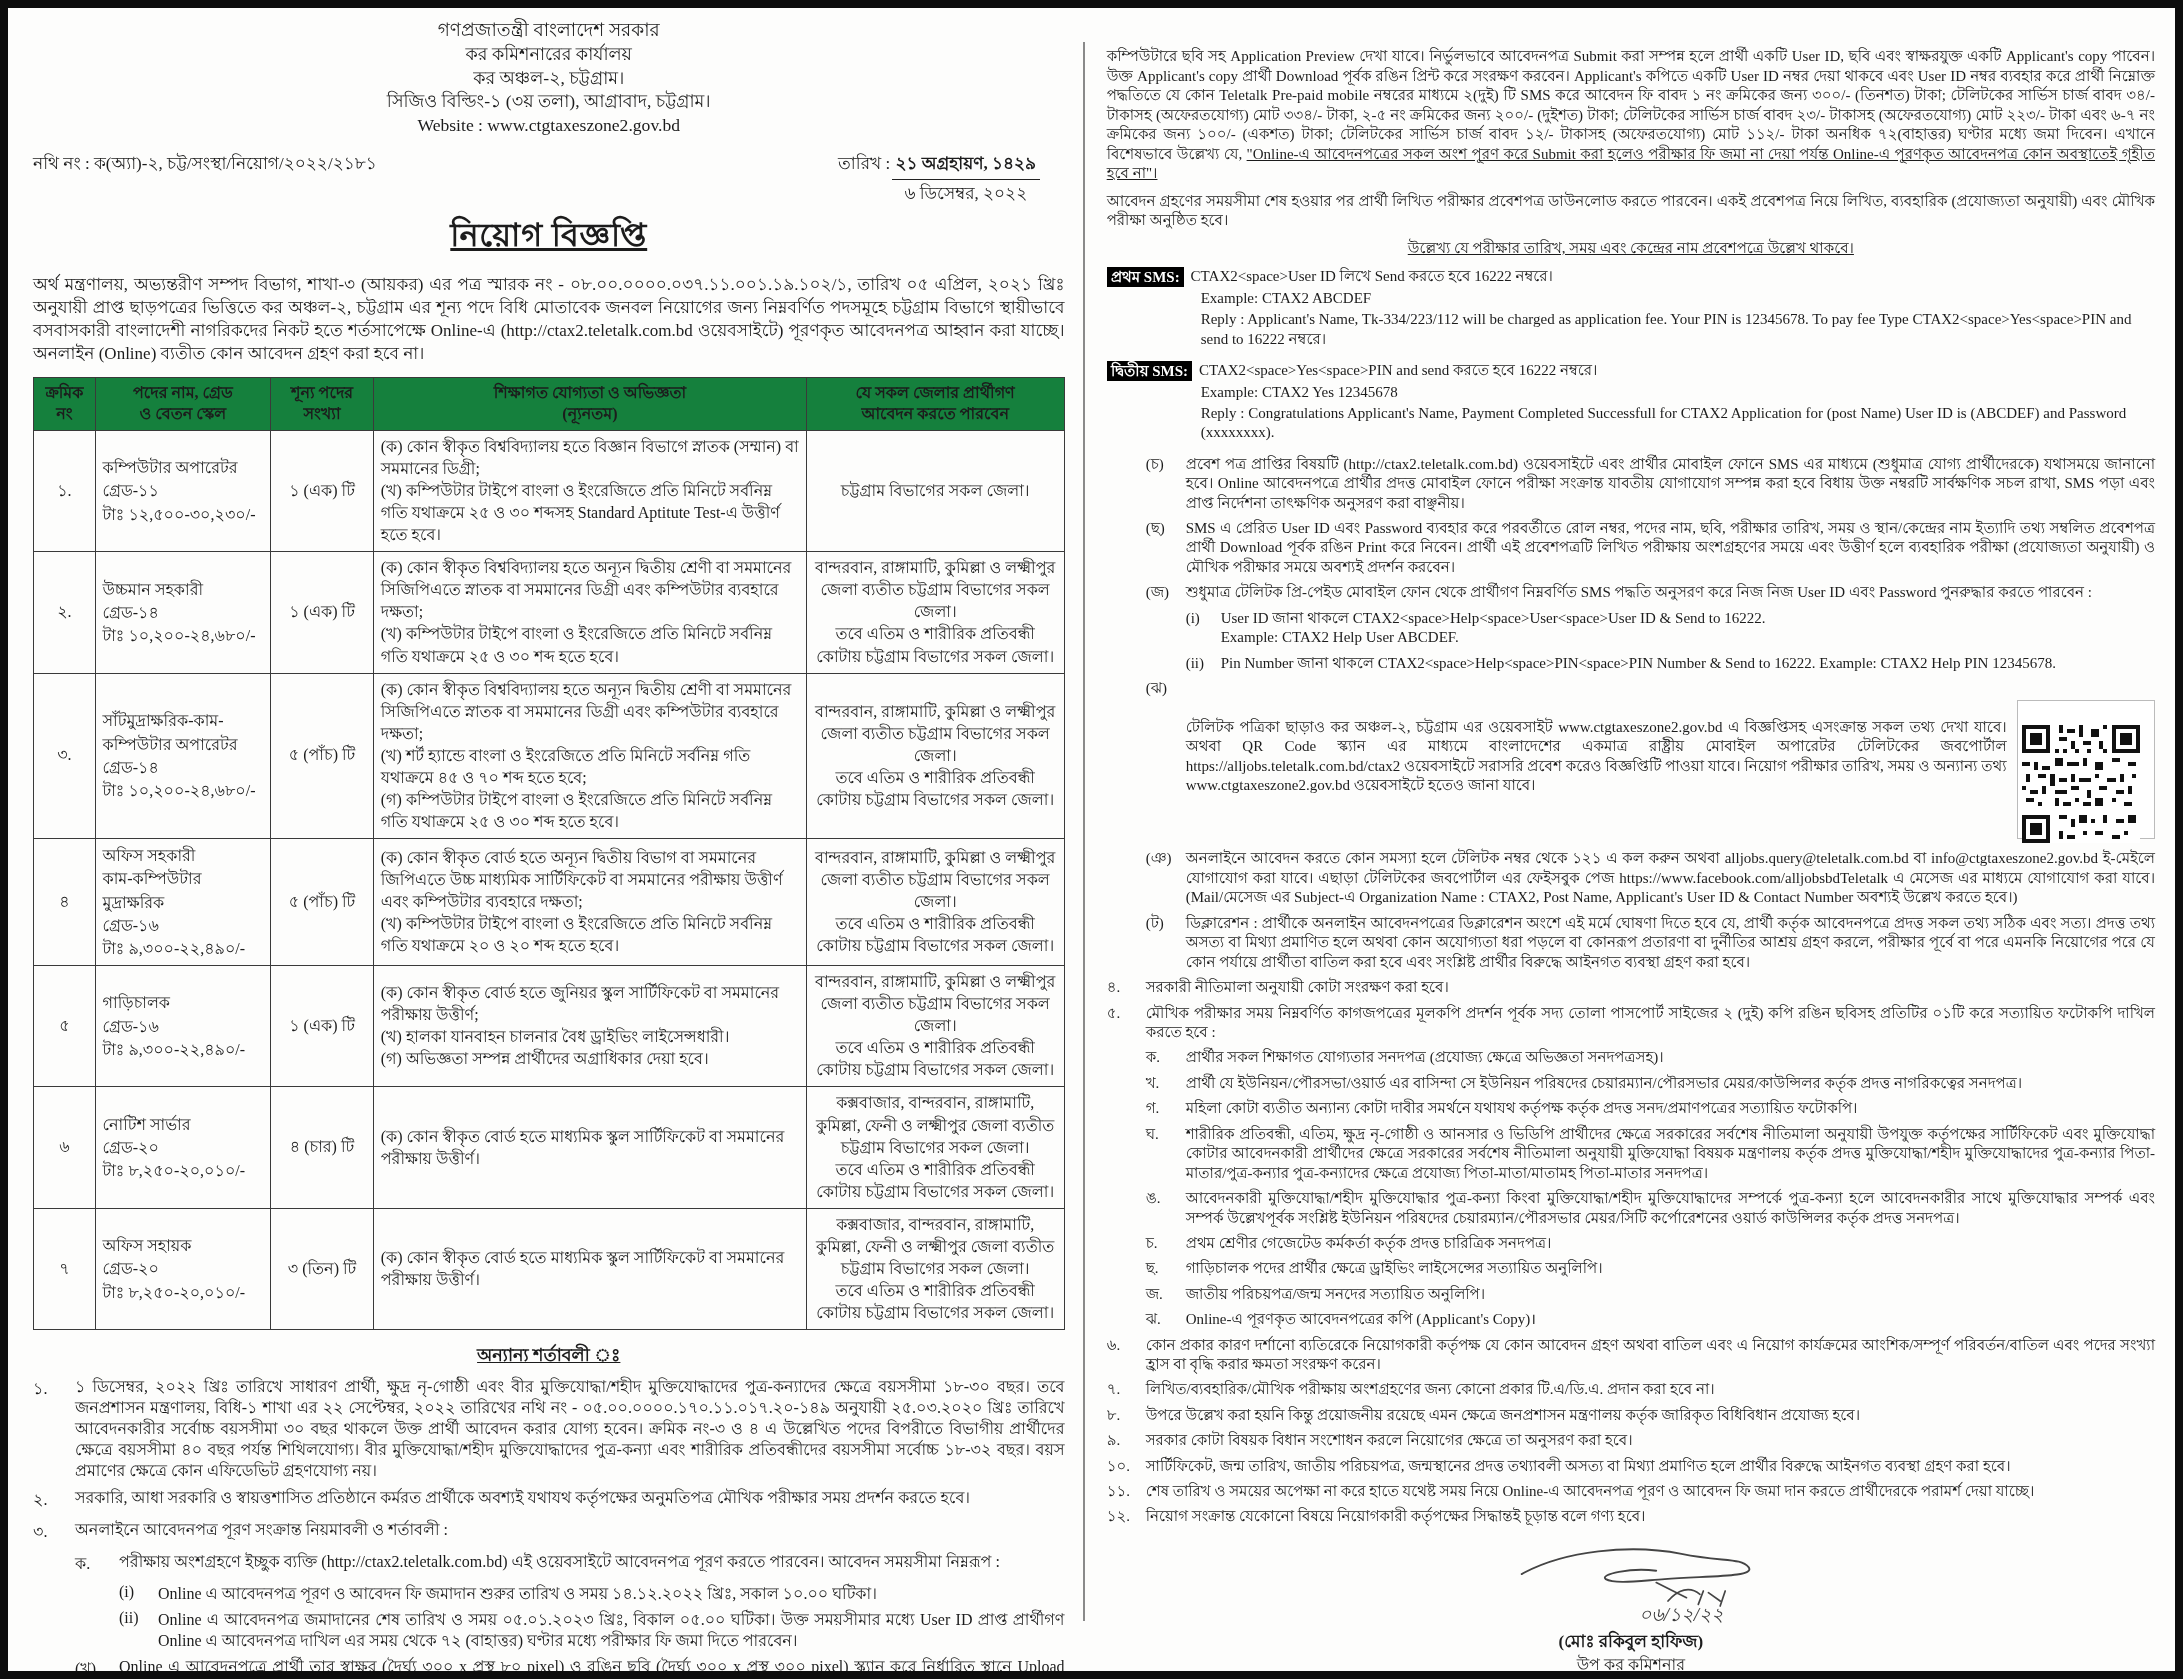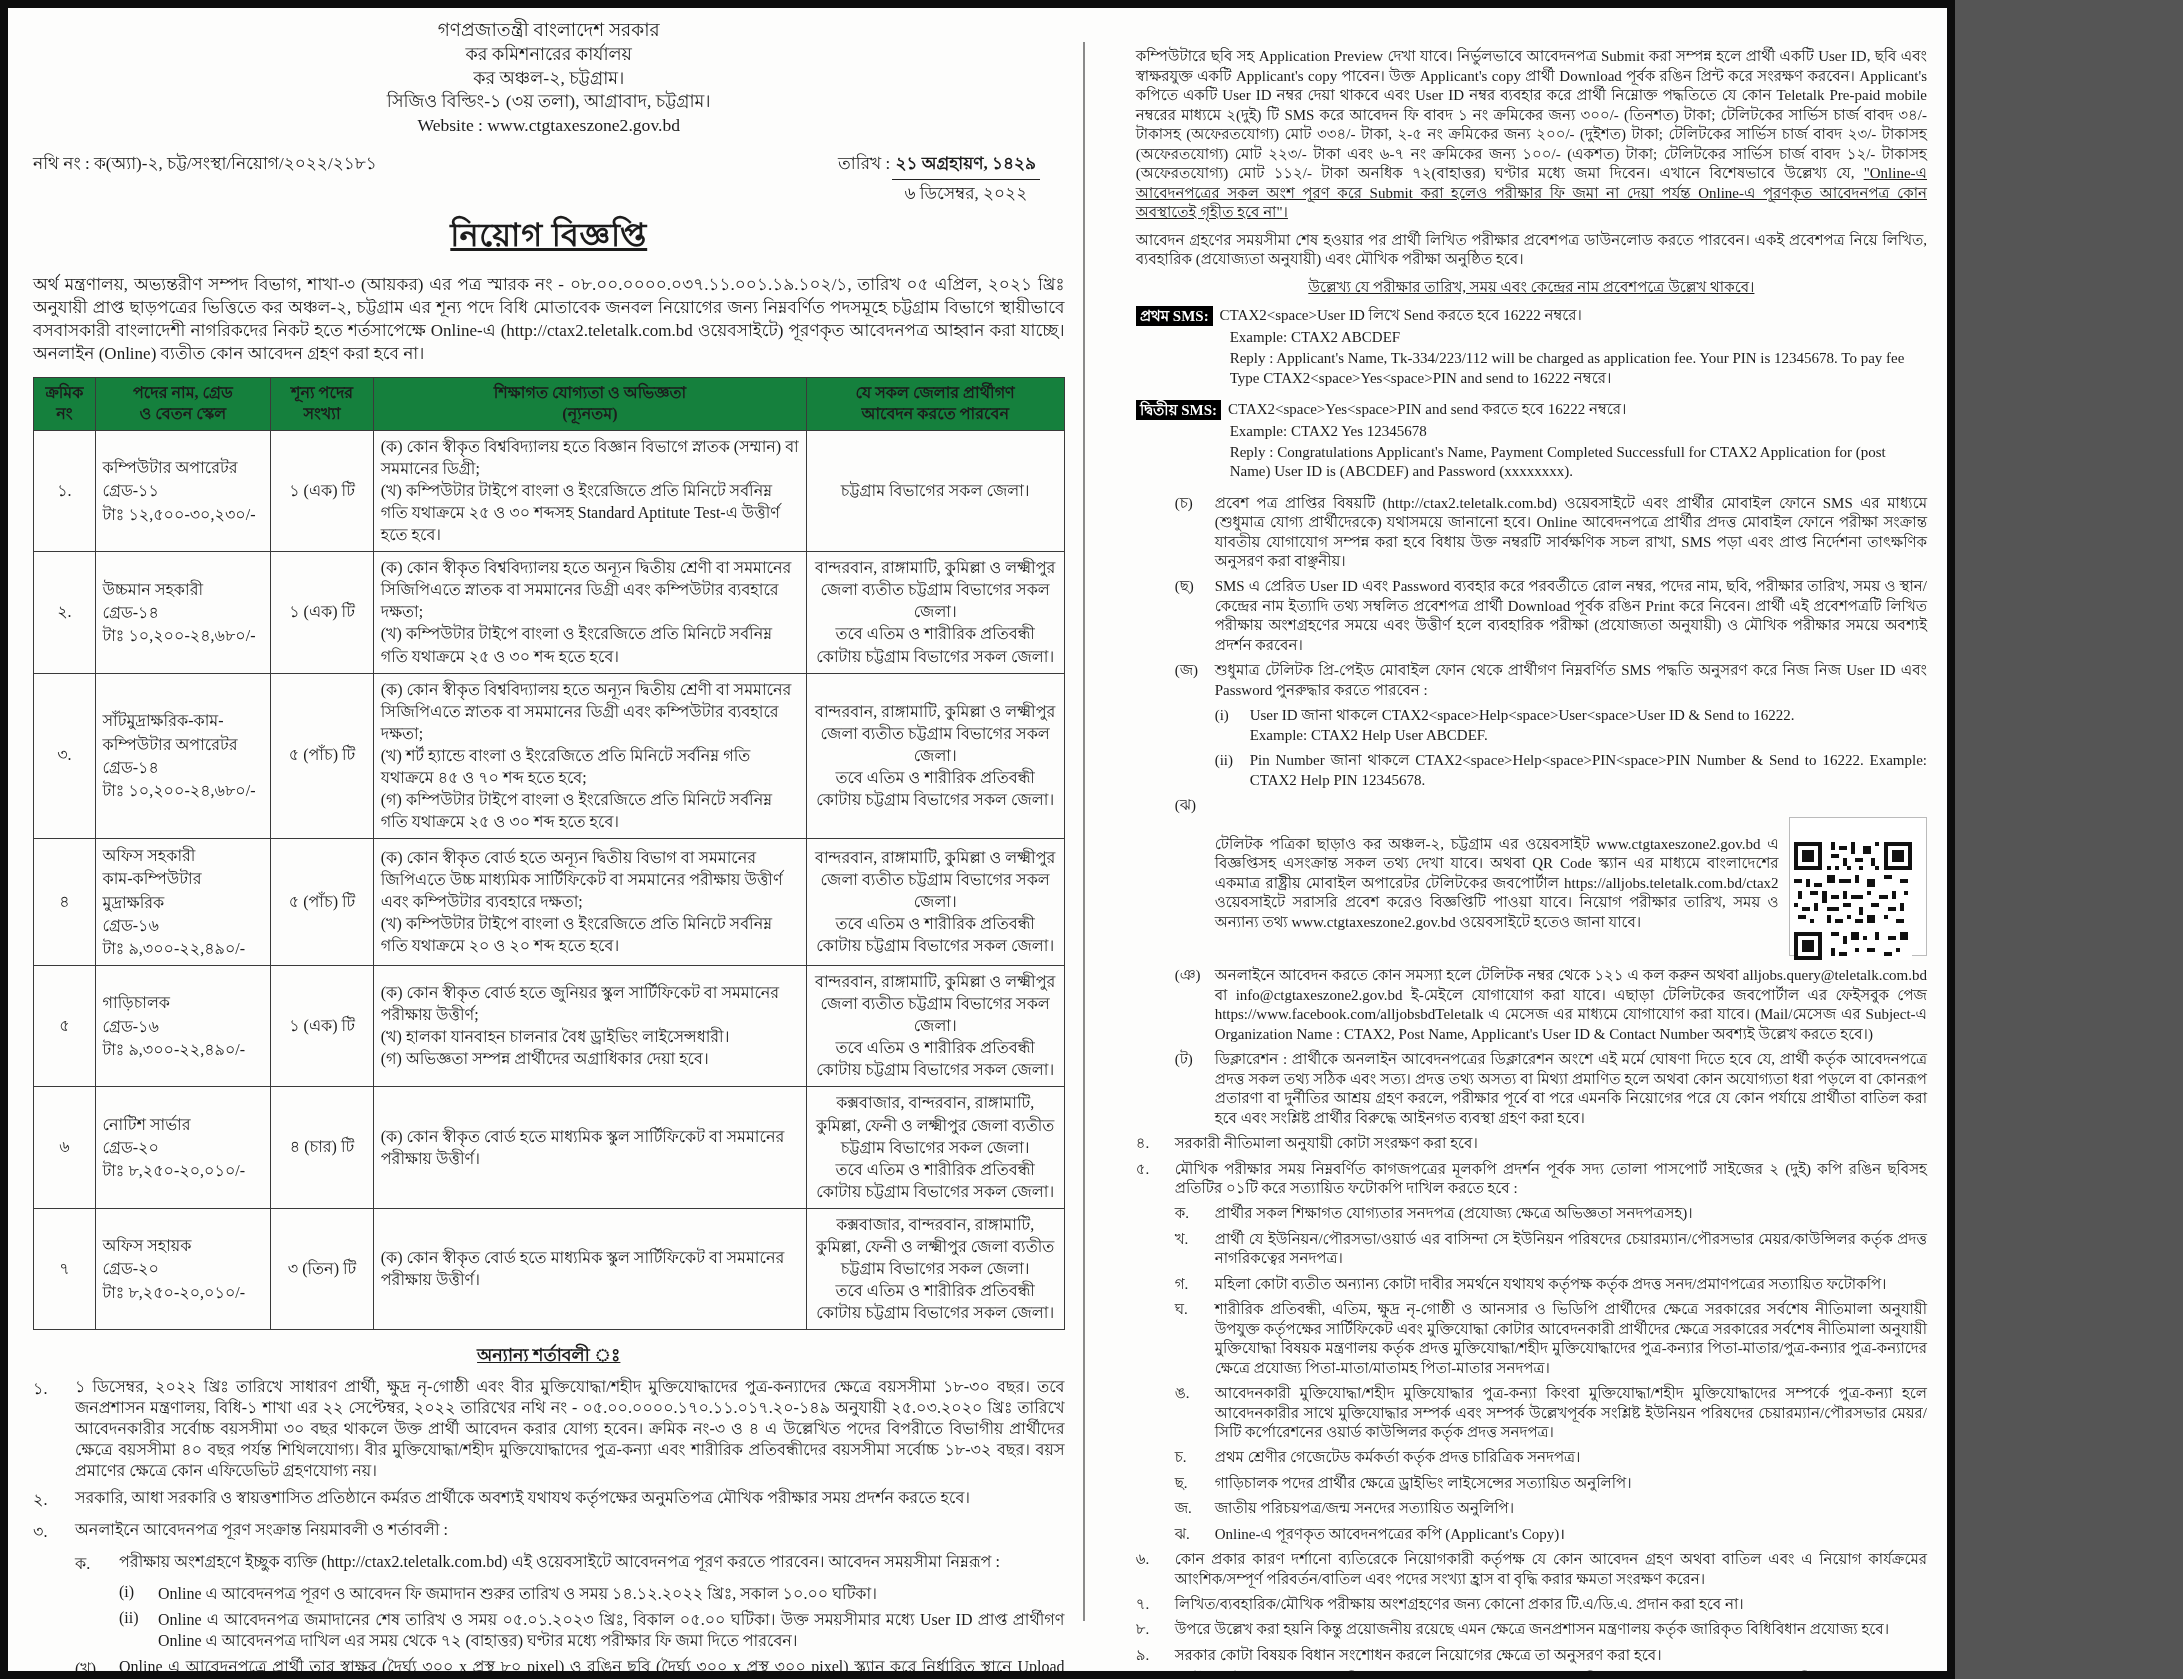--- a/index.html
+++ b/index.html
@@ -1,24 +1,24 @@
 <!DOCTYPE html>
 <html style="font-size:13.4px"><head>
 <meta charset="utf-8">
 <style>
   html,body{margin:0;padding:0;background:#555;}
   .page{
-    position:relative; width:1955px; height:1679px; box-sizing:border-box;
+    position:relative; width:2183px; height:1679px; box-sizing:border-box;
     background:#fdfdfc; border:8.4px solid #0d0d0d; overflow:hidden;
     font-family:"Liberation Serif","DejaVu Sans",serif; color:#1c1c1c;
   }
   .cols{display:flex; height:100%;}
   .col-left{width:1075px; box-sizing:border-box; padding:10px 18.5px 0 25px;}
   .v-divider{width:1.7px; background:#8a8a8a; margin-top:34px; height:1579px;}
-  .col-right{flex:1; box-sizing:border-box; padding:39px 20px 0 22px; font-size:15px; line-height:1.3;margin-left:29px;}
+  .col-right{flex:1; box-sizing:border-box; padding:39px 20px 0 22px; font-size:15px; line-height:1.3;}
 
   
   .doc-header{text-align:center; line-height:1.35; font-size:17.6px;}
   .doc-header .l1{font-size:18.5px;}
   .docno-row{display:flex; justify-content:space-between; align-items:flex-start; margin-top:11.8px; font-size:17px;}
   .date-block{display:flex; gap:2px; align-items:flex-start; margin-right:25px;}
   .date-stack{display:inline-block; text-align:center;}
   .date-top{display:block; border-bottom:1.7px solid #222; padding:0 3.4px 0.8px 3.4px; font-weight:bold;}
   .date-bottom{display:block; padding-top:0.8px;}
   .main-title{text-align:center; font-size:32px; font-weight:bold; text-decoration:underline; margin:2px 0 10px 0; letter-spacing:0.8px;}

